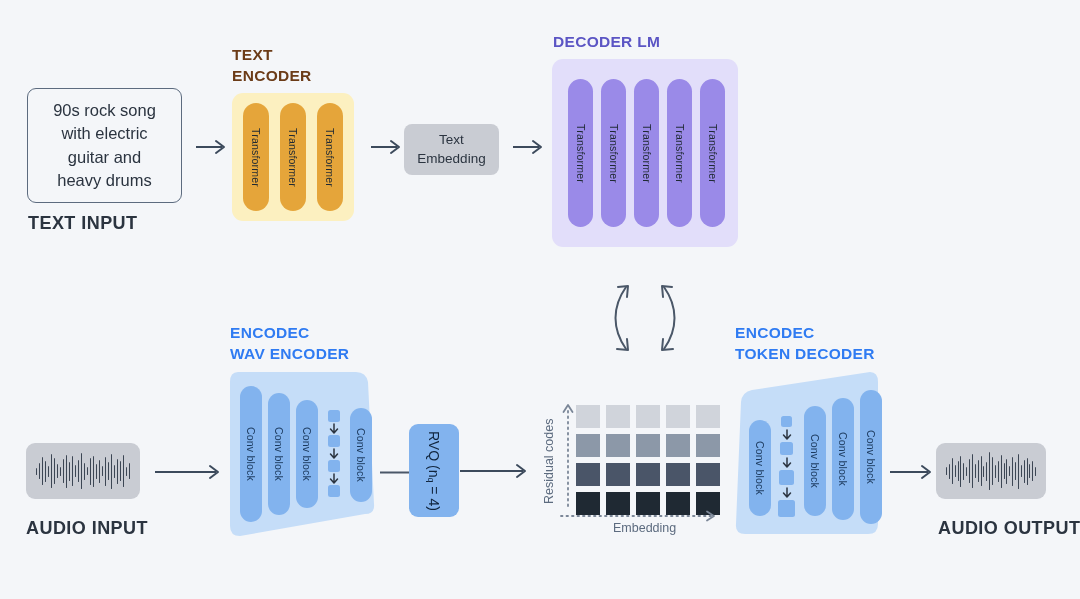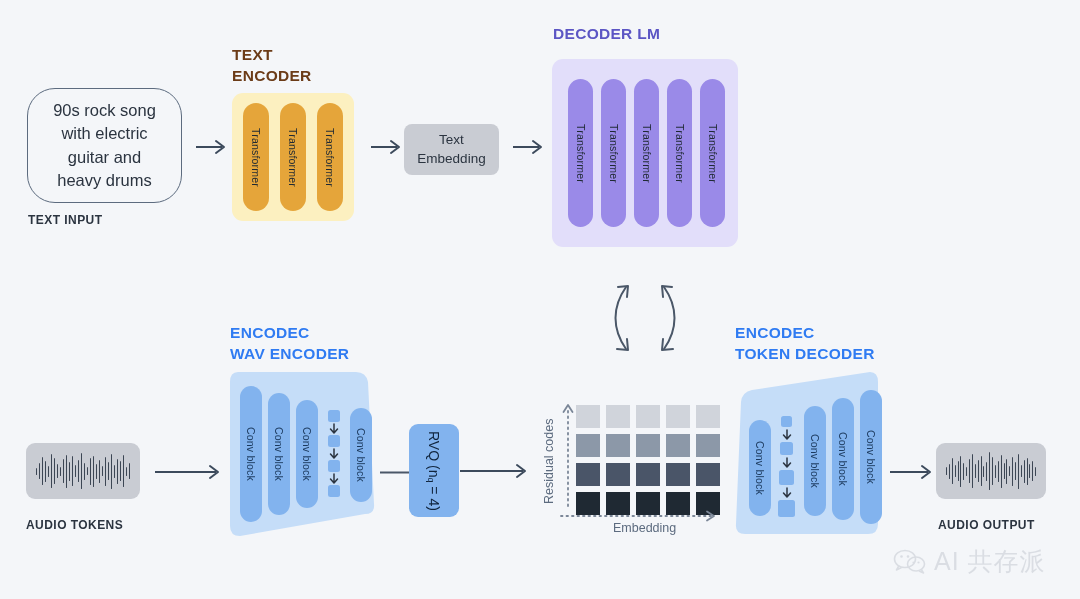--- a/index.html
+++ b/index.html
@@ -21,21 +21,21 @@
     line-height: 1.35;
     white-space: pre-line;
   }
   .heading.amber  { color: #6b3b17; }
   .heading.purple { color: #5b55c4; }
   .heading.blue   { color: #2f7bf2; }
 
   
   .caption {
     font-weight: bold;
-    font-size: 12px;
+    font-size: 18px;
     letter-spacing: 0.45px;
     color: #2b3440;
     white-space: nowrap;
   }
 
   
   .textbox {
     border: 1.6px solid #5c6b7f;
     border-radius: 9px;
     background: #f4f6f9;
@@ -121,21 +121,21 @@
   }
   .watermark .wm-text {
     font-size: 25px; color: #c3c8d0; letter-spacing: 1px; white-space: nowrap;
   }
 </style>
 </head>
 <body>
 
 <div id="stage">
 
-  <div class="abs textbox" style="left:27px; top:88px; width:155px; height:115px;border-radius:28px;">
+  <div class="abs textbox" style="left:27px; top:88px; width:155px; height:115px;">
     <span>90s rock song
 with electric
 guitar and
 heavy drums</span>
   </div>
   <div class="abs caption" style="left:28px; top:213px;">TEXT INPUT</div>
 
   <svg class="abs" style="left:196px; top:139px;" width="34" height="16" viewBox="0 0 34 16">
     <path d="M0 8 H26" stroke="#3c4a5c" stroke-width="2" fill="none"></path>
     <path d="M20 2 L28 8 L20 14" stroke="#3c4a5c" stroke-width="2" fill="none" stroke-linecap="round" stroke-linejoin="round"></path>
@@ -164,21 +164,21 @@
   <div class="abs graybox" style="left:404px; top:124px; width:95px; height:51px;">
     <span>Text
 Embedding</span>
   </div>
 
   <svg class="abs" style="left:513px; top:139px;" width="34" height="16" viewBox="0 0 34 16">
     <path d="M0 8 H26" stroke="#3c4a5c" stroke-width="2" fill="none"></path>
     <path d="M20 2 L28 8 L20 14" stroke="#3c4a5c" stroke-width="2" fill="none" stroke-linecap="round" stroke-linejoin="round"></path>
   </svg>
 
-  <div class="abs heading purple" style="left:553px; top:24px;">DECODER LM</div>
+  <div class="abs heading purple" style="left:553px; top:32px;">DECODER LM</div>
 
   <div class="abs panel purple" style="left:552px; top:59px; width:186px; height:188px;">
     <div class="pill purple" style="left:16px; top:20px; width:25px; height:148px;">
       <span>Transformer</span>
     </div>
     <div class="pill purple" style="left:49px; top:20px; width:25px; height:148px;">
       <span>Transformer</span>
     </div>
     <div class="pill purple" style="left:82px; top:20px; width:25px; height:148px;">
       <span>Transformer</span>
@@ -227,21 +227,21 @@
       <i style="height: 29px;"></i>
       <i style="height: 18px;"></i>
       <i style="height: 35px;"></i>
       <i style="height: 13px;"></i>
       <i style="height: 25px;"></i>
       <i style="height: 20px;"></i>
       <i style="height: 32px;"></i>
       <i style="height: 9px;"></i>
       <i style="height: 16px;"></i>
     </div>
-  <div class="abs caption" style="left:26px; top:518px;">AUDIO TOKENS</div>
+  <div class="abs caption" style="left:26px; top:518px;">AUDIO INPUT</div>
 
   <svg class="abs" style="left:155px; top:464px;" width="70" height="16" viewBox="0 0 70 16">
     <path d="M0 8 H61" stroke="#3c4a5c" stroke-width="2" fill="none"></path>
     <path d="M55 2 L63 8 L55 14" stroke="#3c4a5c" stroke-width="2" fill="none" stroke-linecap="round" stroke-linejoin="round"></path>
   </svg>
 
   <div class="abs heading blue" style="left:230px; top:323px;">ENCODEC
 WAV ENCODER</div>
 
   <svg class="abs" style="left:228px; top:368px;" width="148" height="172" viewBox="0 0 148 172">
@@ -392,27 +392,14 @@
       <i style="height: 35px;"></i>
       <i style="height: 12px;"></i>
       <i style="height: 23px;"></i>
       <i style="height: 27px;"></i>
       <i style="height: 14px;"></i>
       <i style="height: 20px;"></i>
       <i style="height: 9px;"></i>
     </div>
   <div class="abs caption" style="left:938px; top:518px;">AUDIO OUTPUT</div>
 
-  <div class="abs watermark" style="left:893px; top:545px;">
-    <svg width="34" height="28" viewBox="0 0 34 28">
-      <ellipse cx="12" cy="11" rx="10.5" ry="8.5" fill="none" stroke="#c3c8d0" stroke-width="1.6"></ellipse>
-      <path d="M6 17.5 L3.5 22 L8.5 19.5" fill="none" stroke="#c3c8d0" stroke-width="1.6" stroke-linejoin="round"></path>
-      <circle cx="8.5" cy="8.5" r="1.3" fill="#c3c8d0"></circle>
-      <circle cx="15" cy="8.5" r="1.3" fill="#c3c8d0"></circle>
-      <ellipse cx="23" cy="16" rx="8.5" ry="7" fill="none" stroke="#c3c8d0" stroke-width="1.6"></ellipse>
-      <path d="M28 21 L30.5 25 L26 23" fill="none" stroke="#c3c8d0" stroke-width="1.6" stroke-linejoin="round"></path>
-      <circle cx="20.5" cy="14.5" r="1.1" fill="#c3c8d0"></circle>
-      <circle cx="25.5" cy="14.5" r="1.1" fill="#c3c8d0"></circle>
-    </svg>
-    <span class="wm-text">AI 共存派</span>
-  </div>
 
 </div>
 
 </body></html>

